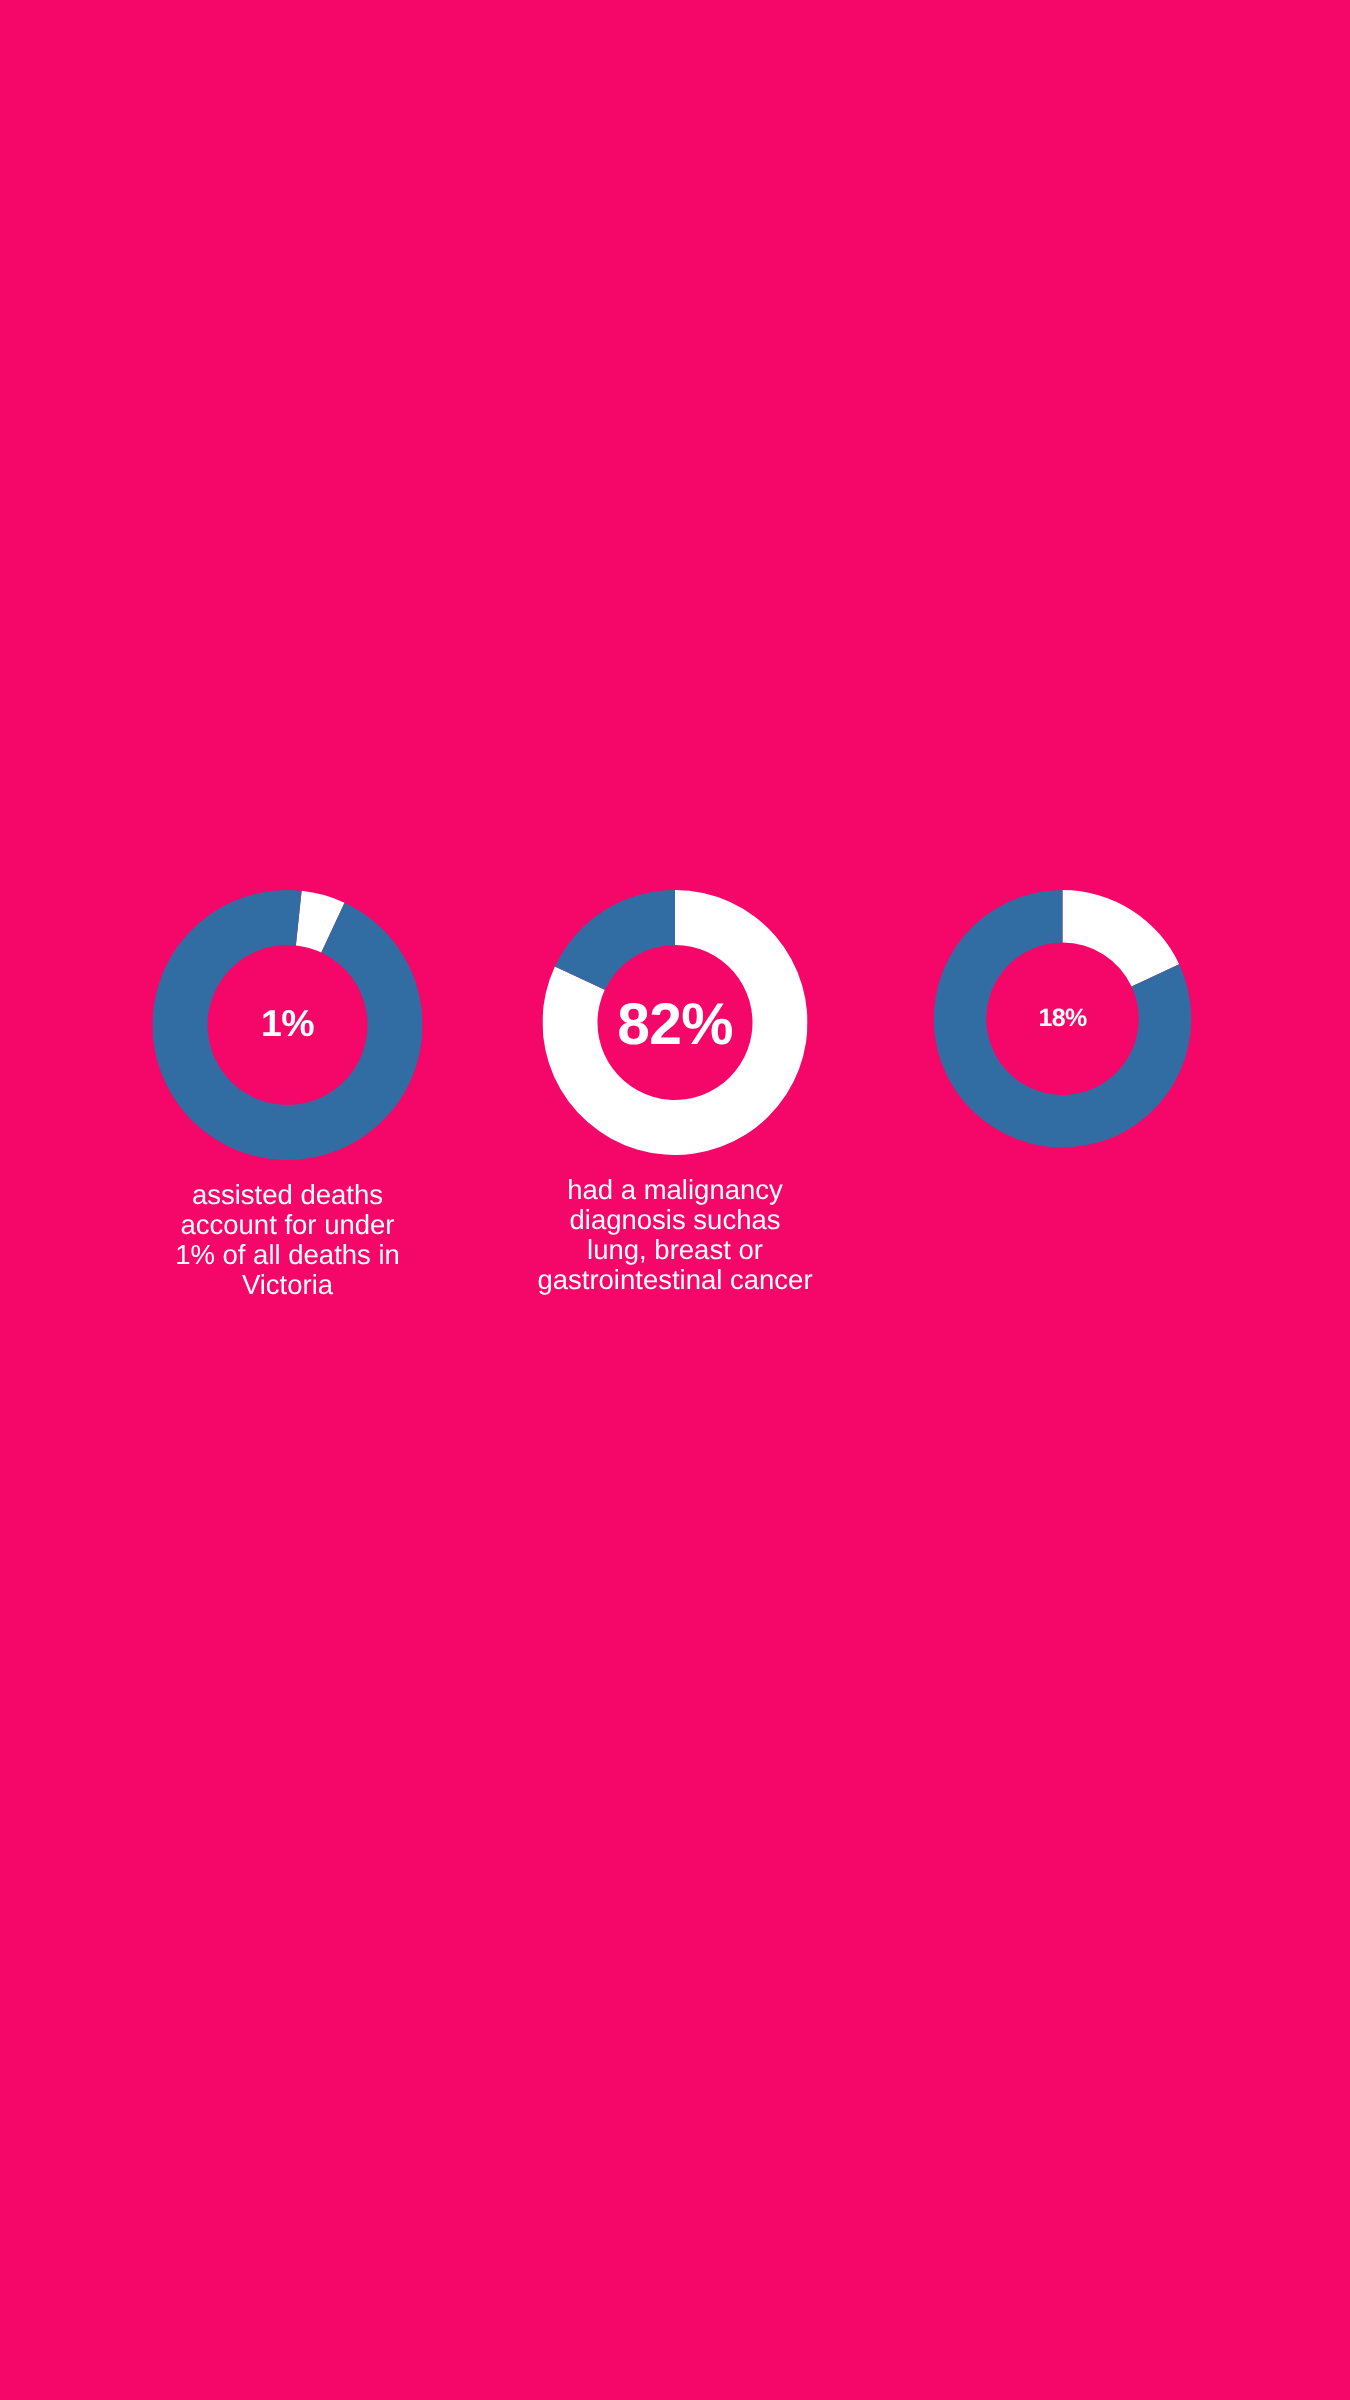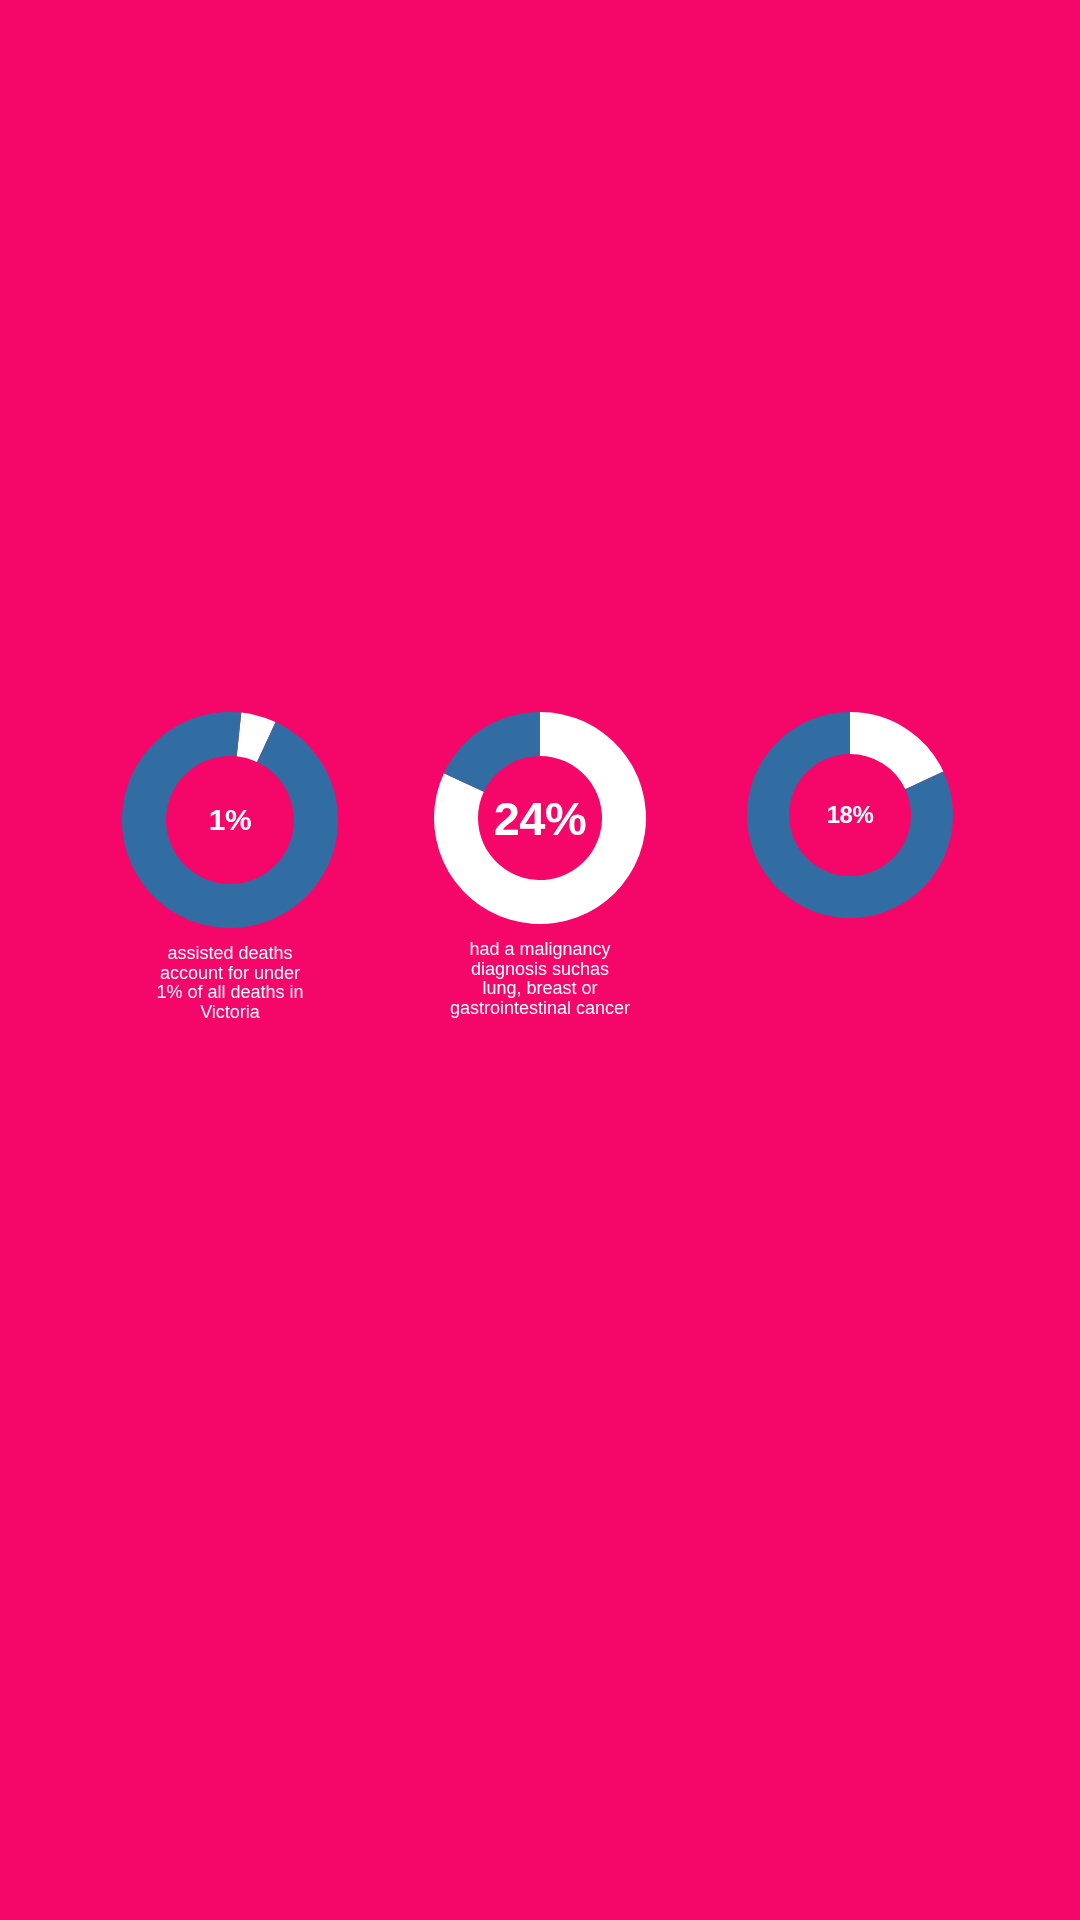--- a/index.html
+++ b/index.html
@@ -53,26 +53,26 @@
     align-items: center;
     justify-content: center;
     color: #FFFFFF;
     font-weight: bold;
     letter-spacing: -0.5px;
     pointer-events: none;
   }
 
   .size-1 .donut-center-label { font-size: 30px; }
   .size-2 .donut-center-label { font-size: 47px; }
-  .size-3 .donut-center-label { font-size: 24px; }
+  .size-3 .donut-center-label { font-size: 20px; }
 
   .caption {
     margin-top: 16px;
     color: #FFFFFF;
-    font-size: 18px;
+    font-size: 22px;
     line-height: 1.09;
     text-align: center;
     font-weight: normal;
     white-space: pre-line;
   }
 
   .cap-1 { width: 200px; }
   .cap-2 { width: 230px; }
   .cap-3 { width: 215px; }
 </style>
@@ -98,21 +98,21 @@
   </div>
 
   <div class="stat-block block-2 size-2">
     <div class="donut-wrap">
       <svg width="212" height="212" viewBox="0 0 212 212">
         <g id="arcs-1">
             <path d="M 106 0 A 106 106 0 1 1 9.931374574115097 61.20246425548588 L 49.808917203727695 79.79766777207664 A 62 62 0 1 0 106 44 Z" fill="#FFFFFF"></path>
             <path d="M 9.931374574115097 61.20246425548588 A 106 106 0 0 1 105.99999999999999 0 L 105.99999999999999 44 A 62 62 0 0 0 49.808917203727695 79.79766777207664 Z" fill="#316CA2"></path>
           </g>
       </svg>
-      <div class="donut-center-label">24%</div>
+      <div class="donut-center-label">82%</div>
     </div>
     <div class="caption cap-2">had a malignancy
 diagnosis suchas
 lung, breast or
 gastrointestinal cancer</div>
   </div>
 
   <div class="stat-block block-3 size-3">
     <div class="donut-wrap">
       <svg width="206" height="206" viewBox="0 0 206 206">

